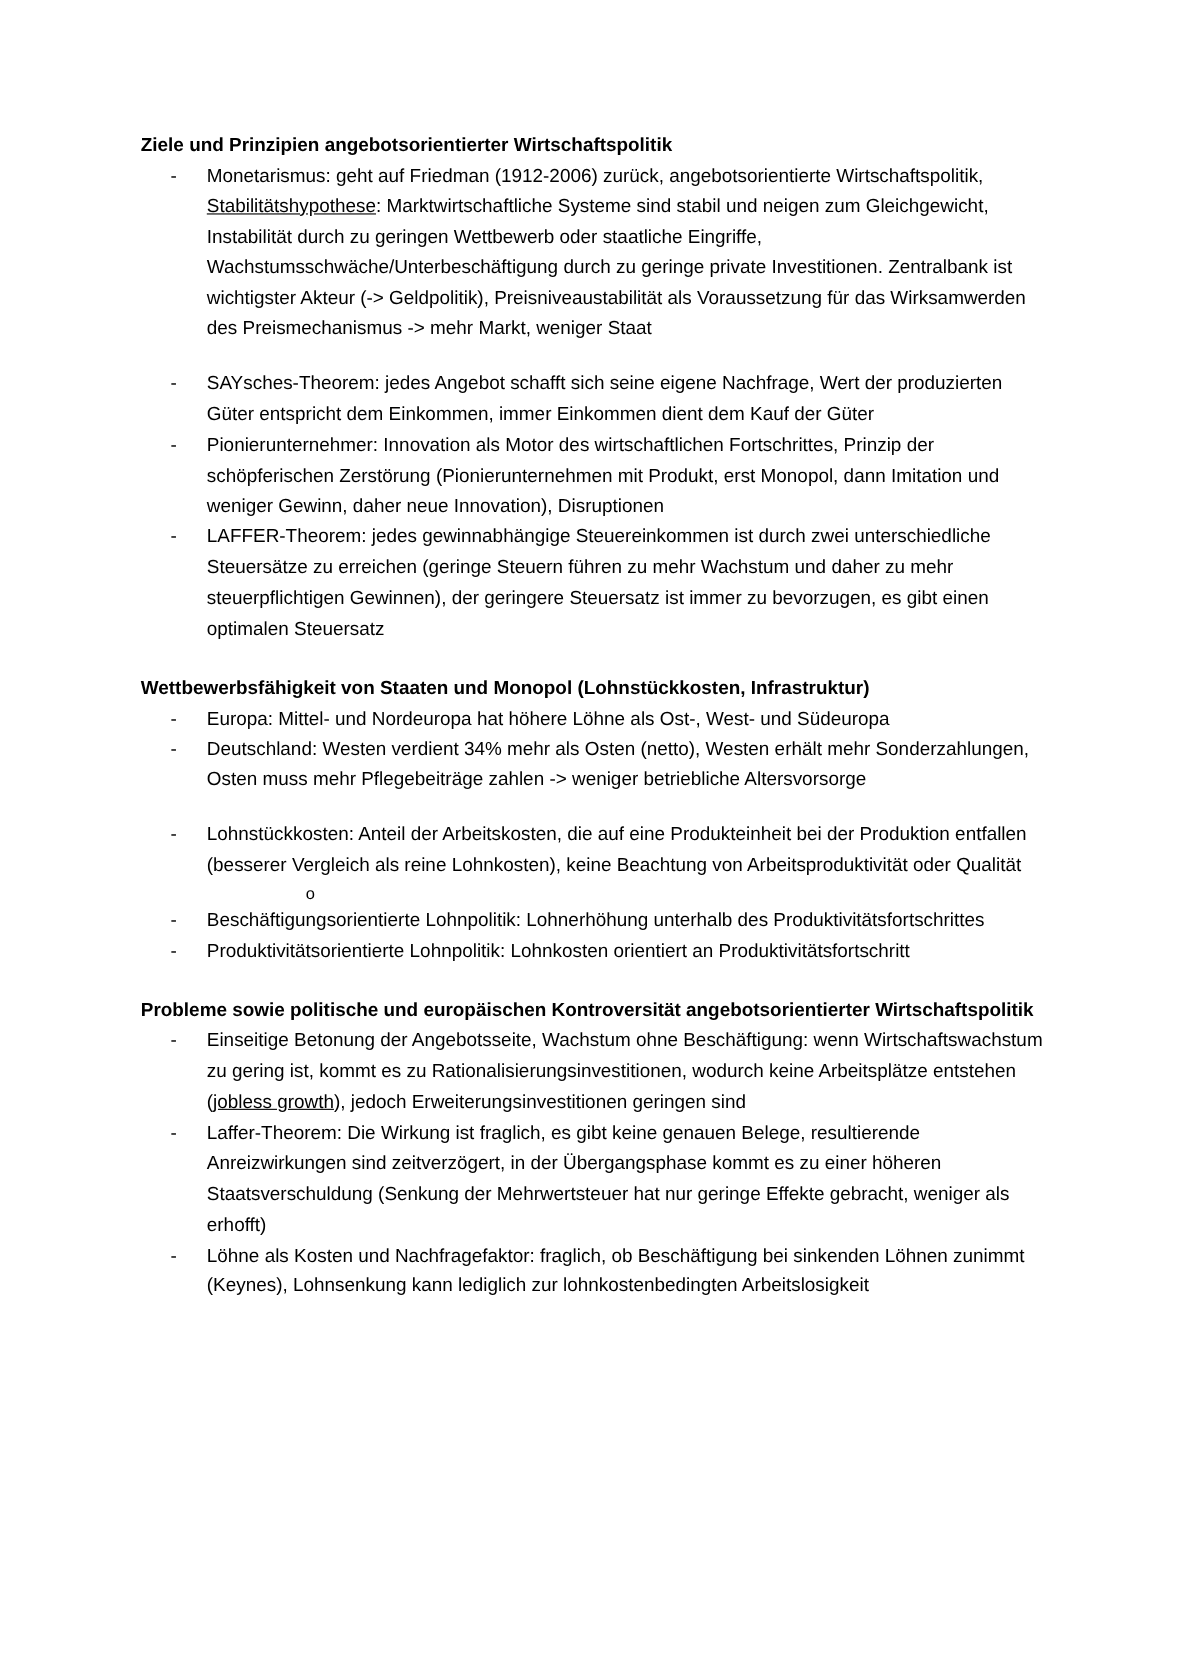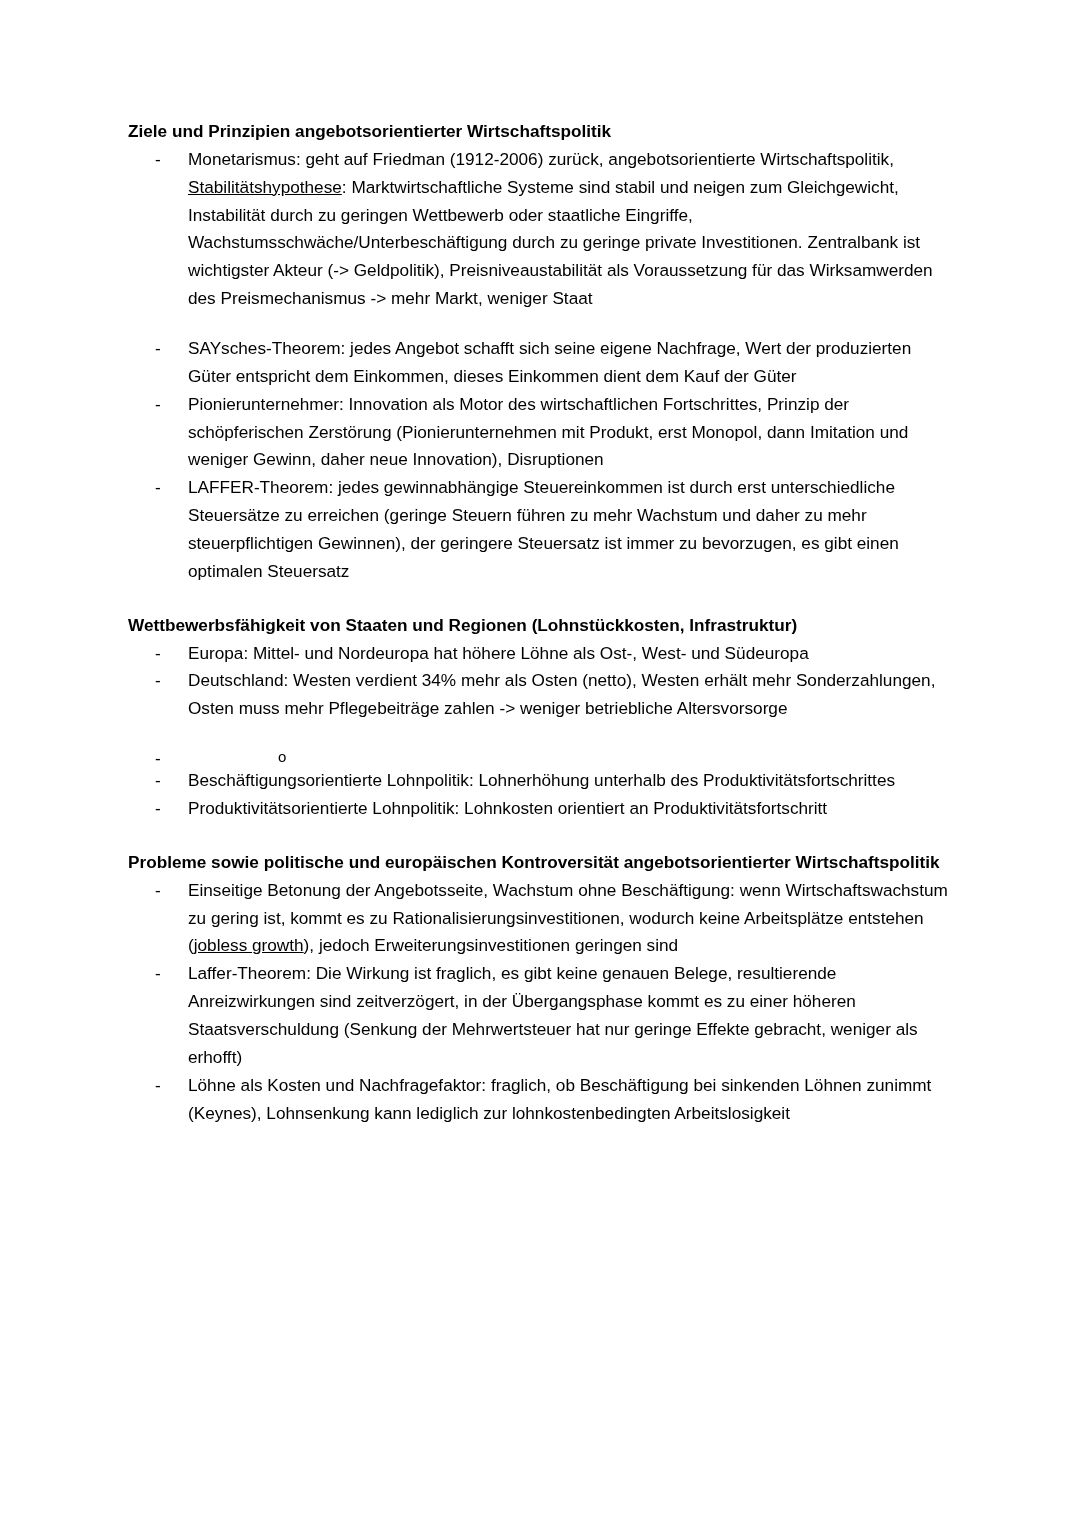--- a/index.html
+++ b/index.html
@@ -81,47 +81,48 @@
       <ul class="dash-list">
         <li>
           <span class="marker">-</span>
           <span class="li-text"><span>Monetarismus: geht auf Friedman (1912-2006) zurück, angebotsorientierte Wirtschaftspolitik, </span><span class="u">Stabilitätshypothese</span><span>: Marktwirtschaftliche Systeme sind stabil und neigen zum Gleichgewicht, Instabilität durch zu geringen Wettbewerb oder staatliche Eingriffe, Wachstumsschwäche/Unterbeschäftigung durch zu geringe private Investitionen. Zentralbank ist wichtigster Akteur (-&gt; Geldpolitik), Preisniveaustabilität als Voraussetzung für das Wirksamwerden des Preismechanismus -&gt; mehr Markt, weniger Staat</span></span>
         </li>
         <li style="padding: 0px;">
           <div class="gap-md"></div>
         </li>
         <li>
           <span class="marker">-</span>
-          <span class="li-text"><span>SAYsches-Theorem: jedes Angebot schafft sich seine eigene Nachfrage, Wert der produzierten Güter entspricht dem Einkommen, dieses Einkommen dient dem Kauf der Güter</span></span>
+          <span class="li-text"><span>SAYsches-Theorem: jedes Angebot schafft sich seine eigene Nachfrage, Wert der produzierten Güter entspricht dem Einkommen, immer Einkommen dient dem Kauf der Güter</span></span>
         </li>
         <li>
           <span class="marker">-</span>
           <span class="li-text"><span>Pionierunternehmer: Innovation als Motor des wirtschaftlichen Fortschrittes, Prinzip der schöpferischen Zerstörung (Pionierunternehmen mit Produkt, erst Monopol, dann Imitation und weniger Gewinn, daher neue Innovation), Disruptionen</span></span>
         </li>
         <li>
           <span class="marker">-</span>
-          <span class="li-text"><span>LAFFER-Theorem: jedes gewinnabhängige Steuereinkommen ist durch erst unterschiedliche Steuersätze zu erreichen (geringe Steuern führen zu mehr Wachstum und daher zu mehr steuerpflichtigen Gewinnen), der geringere Steuersatz ist immer zu bevorzugen, es gibt einen optimalen Steuersatz</span></span>
+          <span class="li-text"><span>LAFFER-Theorem: jedes gewinnabhängige Steuereinkommen ist durch zwei unterschiedliche Steuersätze zu erreichen (geringe Steuern führen zu mehr Wachstum und daher zu mehr steuerpflichtigen Gewinnen), der geringere Steuersatz ist immer zu bevorzugen, es gibt einen optimalen Steuersatz</span></span>
         </li>
       </ul>
       <div class="gap-lg"></div>
-      <h2 class="section-heading">Wettbewerbsfähigkeit von Staaten und Regionen (Lohnstückkosten, Infrastruktur)</h2>
+      <h2 class="section-heading">Wettbewerbsfähigkeit von Staaten und Monopol (Lohnstückkosten, Infrastruktur)</h2>
       <ul class="dash-list">
         <li>
           <span class="marker">-</span>
           <span class="li-text"><span>Europa: Mittel- und Nordeuropa hat höhere Löhne als Ost-, West- und Südeuropa</span></span>
         </li>
         <li>
           <span class="marker">-</span>
           <span class="li-text"><span>Deutschland: Westen verdient 34% mehr als Osten (netto), Westen erhält mehr Sonderzahlungen, Osten muss mehr Pflegebeiträge zahlen -&gt; weniger betriebliche Altersvorsorge</span></span>
         </li>
         <li style="padding: 0px;">
           <div class="gap-md"></div>
         </li>
         <li>
           <span class="marker">-</span>
+          <span class="li-text"><span>Lohnstückkosten: Anteil der Arbeitskosten, die auf eine Produkteinheit bei der Produktion entfallen (besserer Vergleich als reine Lohnkosten), keine Beachtung von Arbeitsproduktivität oder Qualität</span></span>
           <ul class="circle-list">
             <li>
               <span class="marker">o</span>
             </li>
           </ul>
         </li>
         <li style="padding: 0px;">
           <div class="gap-md"></div>
         </li>
         <li>

